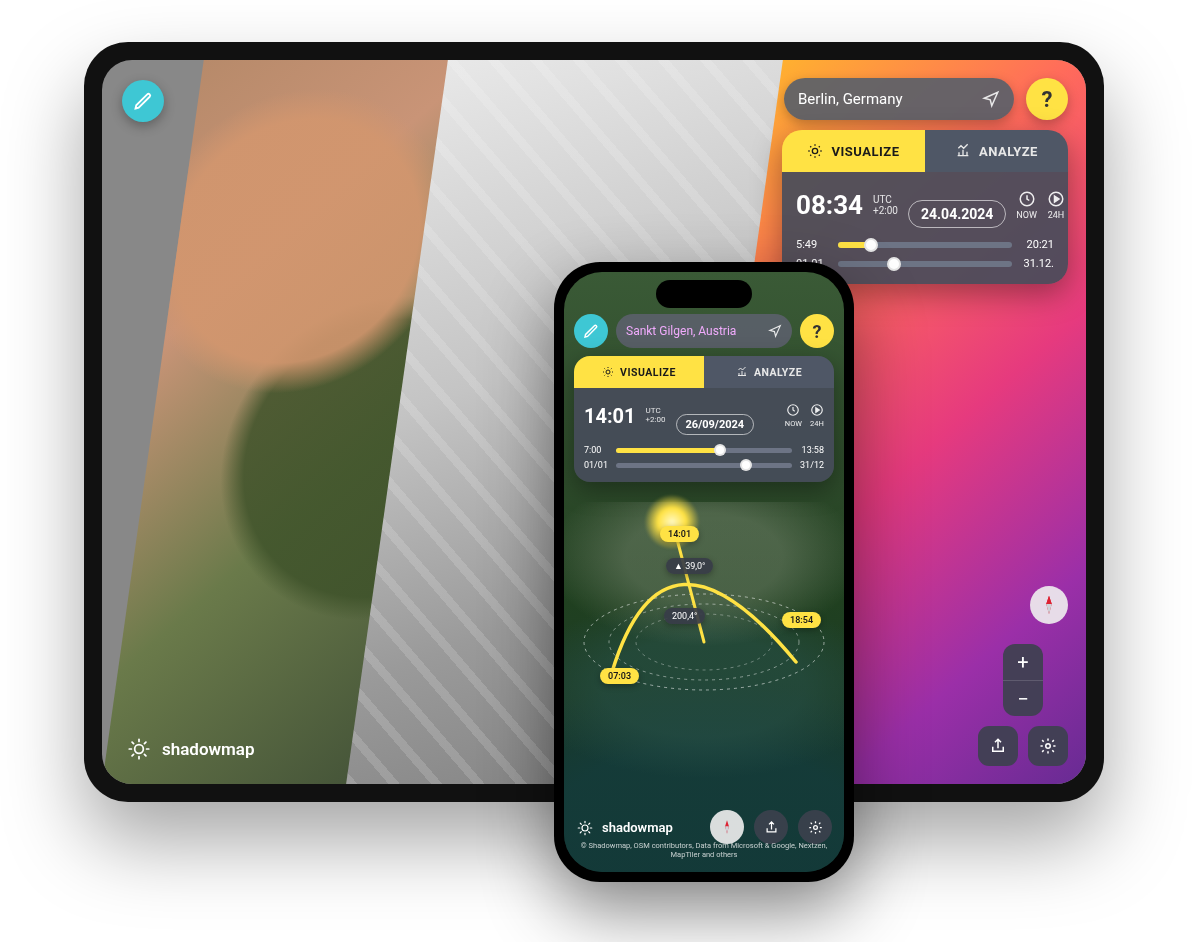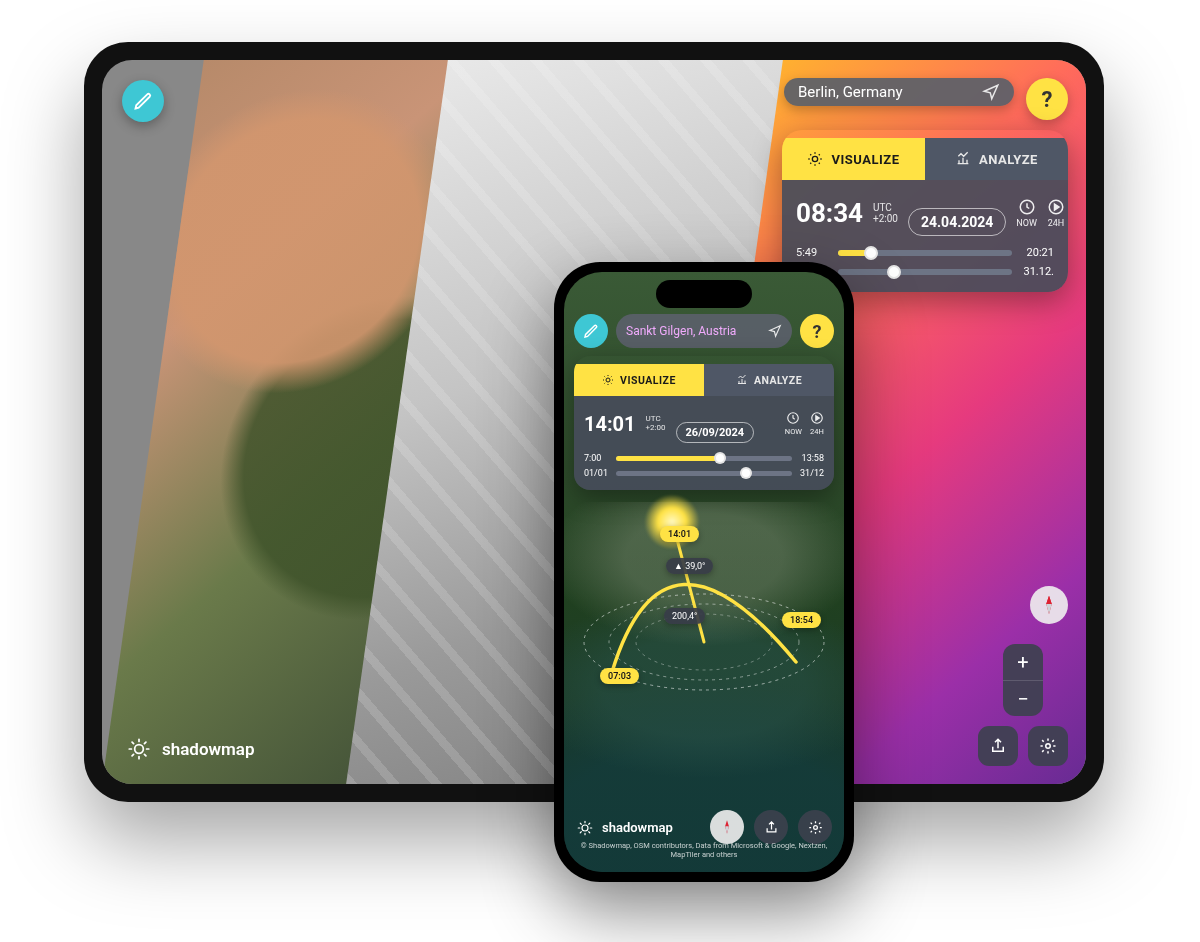--- a/index.html
+++ b/index.html
@@ -46,41 +46,41 @@
 
   
   .t-edit {
     position:absolute; left:20px; top:20px;
     width:42px; height:42px; border-radius:50%;
     background:#3ec7d4; display:flex; align-items:center; justify-content:center;
     box-shadow: 0 4px 12px rgba(0,0,0,.3);
   }
   .t-search {
     position:absolute; right:72px; top:18px;
-    width:230px; height:28px; border-radius:22px;
+    width:230px; height:42px; border-radius:22px;
     background: rgba(90,95,105,.92);
     display:flex; align-items:center;
     padding:0 14px; color:#fff; font-size:15px;
     box-shadow: 0 4px 12px rgba(0,0,0,.25);
   }
   .t-search .loc-icon { margin-left:auto; opacity:.85; }
   .t-help {
     position:absolute; right:18px; top:18px;
     width:42px; height:42px; border-radius:50%;
     background:#ffe244; color:#333; font-size:22px; font-weight:700;
     display:flex; align-items:center; justify-content:center;
     box-shadow: 0 4px 12px rgba(0,0,0,.25);
   }
 
   .t-panel {
     position:absolute; right:18px; top:70px; width:286px;
     border-radius:20px; overflow:hidden;
     box-shadow: 0 10px 30px rgba(0,0,0,.35);
   }
-  .tabs { display:flex; height:42px;margin-top:8px; }
+  .tabs { display:flex; height:42px; }
   .tab {
     flex:1; display:flex; align-items:center; justify-content:center; gap:8px;
     font-size:13px; font-weight:700; letter-spacing:.5px;
   }
   .tab.active { background:#ffe244; color:#1a1a1a; }
   .tab.inactive { background:#4f5766; color:#e8e8e8; }
 
   .datetime {
     background: rgba(70,76,90,.92); padding:10px 14px 14px;
     color:#fff;

